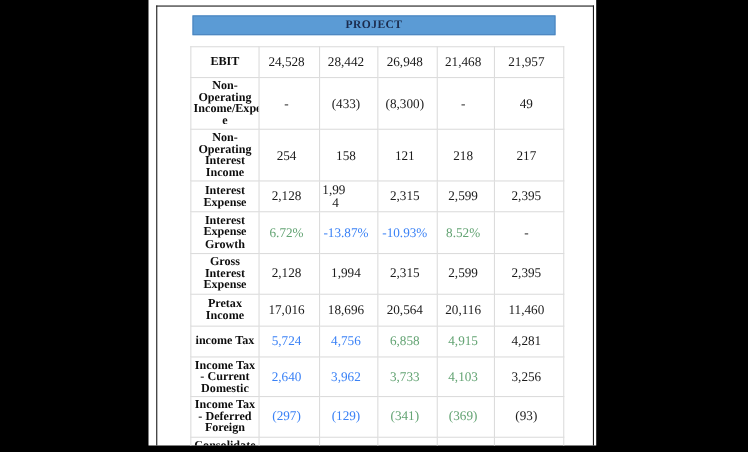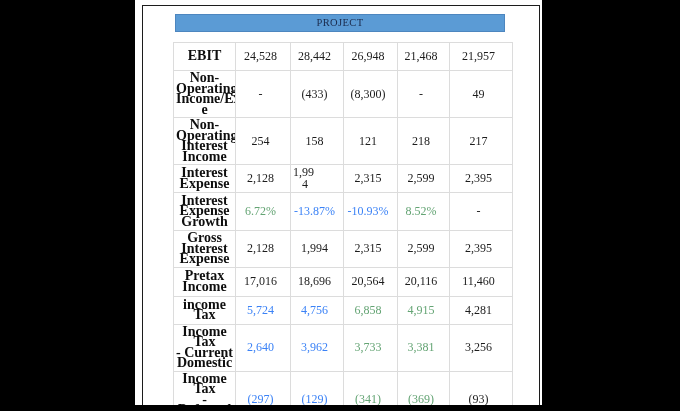--- a/index.html
+++ b/index.html
@@ -27,40 +27,40 @@
   }
   .title-bar{
     position:absolute;
     left:40px;top:14px;
     width:330px;height:18px;
     background:#5b9bd5;
     border:1px solid #4d86bf;
     box-sizing:border-box;
     text-align:center;
     line-height:16px;
-    font-weight:normal;
+    font-weight:bold;
     font-size:10.5px;
     letter-spacing:0.4px;
     color:#1b2b4d;
   }
   table.fin{
     position:absolute;
     left:38px;top:42px;
     width:339px;
     border-collapse:collapse;
     table-layout:fixed;
   }
   table.fin td{
     border:1px solid #dcdcdc;
     vertical-align:middle;
     overflow:hidden;
   }
   td.label{
     font-weight:bold;
-    font-size:14px;
+    font-size:11px;
     line-height:10.5px;
     color:#0e0e0e;
     text-align:center;
     white-space:pre-line;
     padding:2px 2px;
   }
   td.num{
     font-size:12px;
     text-align:center;
     padding:1px 6px 1px 1px;
@@ -180,21 +180,21 @@
           <td class="num g">4,915</td>
           <td class="num k">4,281</td>
         </tr>
         <tr>
           <td class="label">Income Tax
 - Current
 Domestic</td>
           <td class="num r">2,640</td>
           <td class="num r">3,962</td>
           <td class="num g">3,733</td>
-          <td class="num g">3,381</td>
+          <td class="num g">4,103</td>
           <td class="num k">3,256</td>
         </tr>
         <tr>
           <td class="label">Income Tax
 - Deferred
 Foreign</td>
           <td class="num r">(297)</td>
           <td class="num r">(129)</td>
           <td class="num g">(341)</td>
           <td class="num g">(369)</td>

